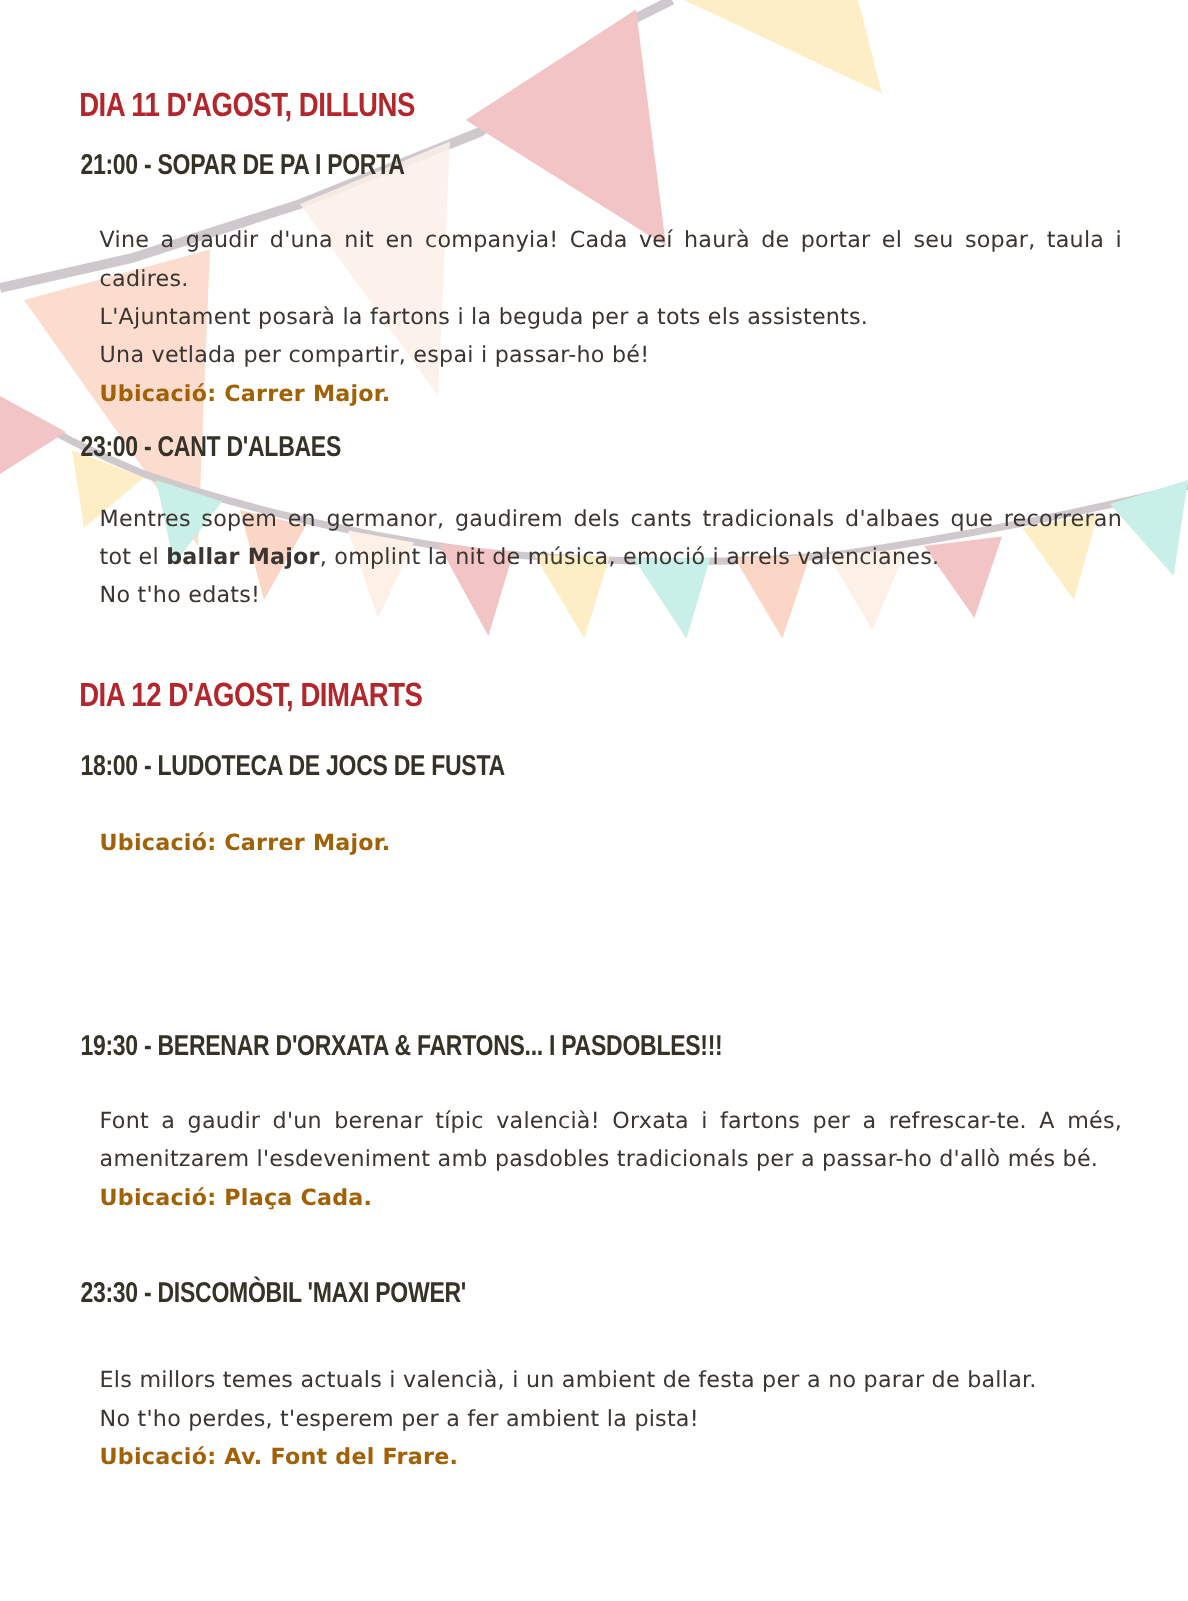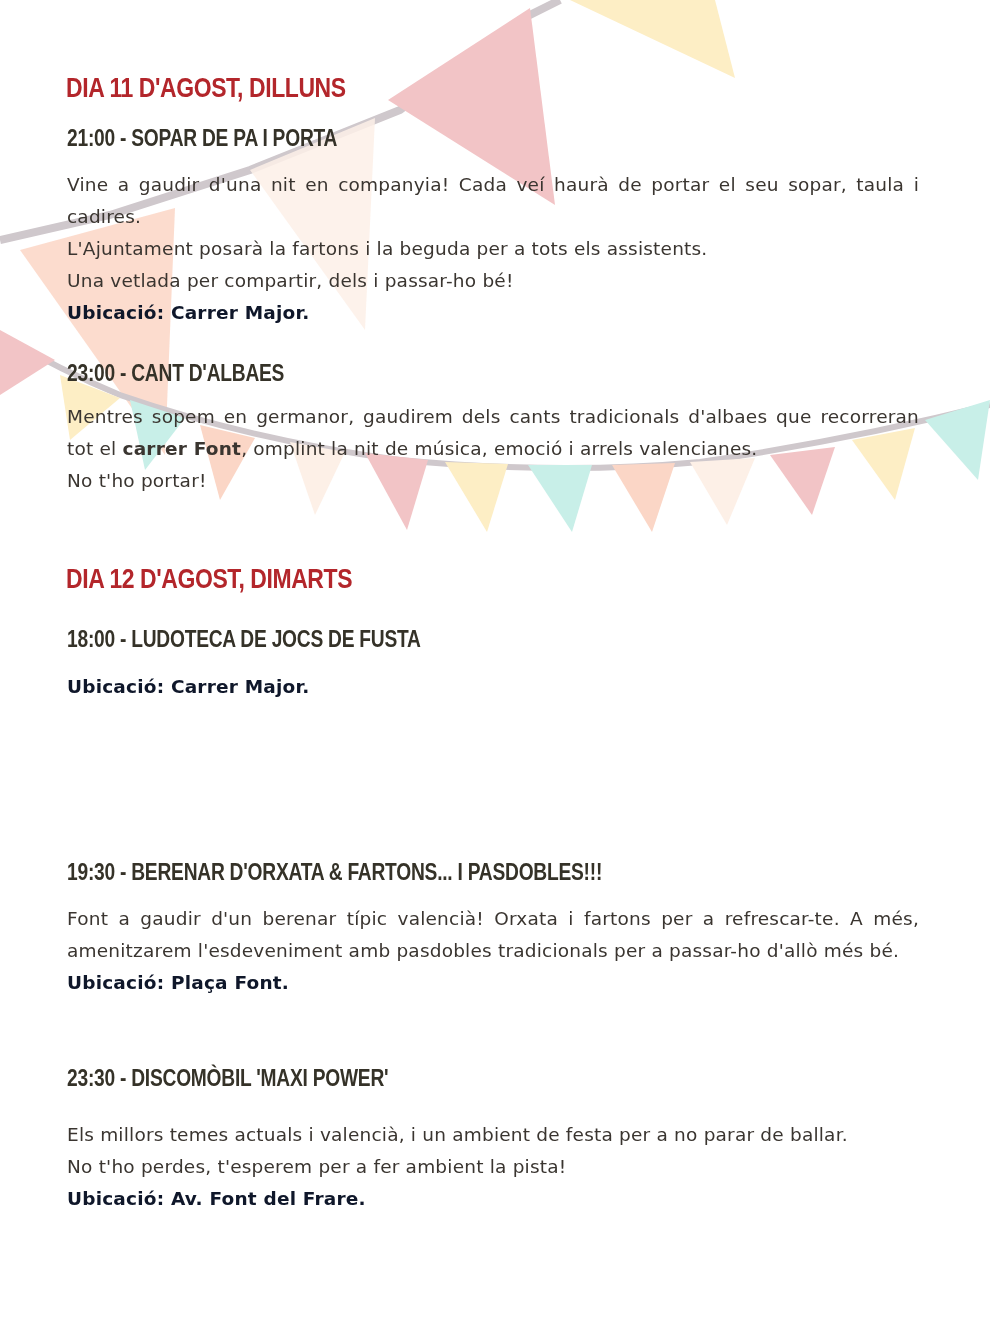--- a/index.html
+++ b/index.html
@@ -22,24 +22,24 @@
     position: absolute; left: 67px;
     font-family: "Liberation Sans", sans-serif; font-weight: bold;
     font-size: 24px; color: #353228; letter-spacing: -0.3px;
     transform: scaleX(0.8); transform-origin: left center;
     margin: 0; white-space: nowrap;
   }
   .event-body {
     position: absolute; left: 67px; width: 852px;
     font-family: "DejaVu Sans", sans-serif; font-size: 18.5px;
     line-height: 32px; color: #3a3530; letter-spacing: 0.2px;
-    margin: 0;
+    margin: 16px;
   }
   .event-body p { margin: 0; text-align: justify; text-align-last: left; }
-  .event-body .loc { font-weight: bold; color: #0f172a; }
+  .event-body .loc { font-weight: bold; color: #a16207; }
   .b { font-weight: bold; }
 </style>
 </head>
 <body>
 
 <svg class="bunting" viewBox="0 0 990 560" xmlns="http://www.w3.org/2000/svg">
 
   <polyline points="0,240 110,215 250,170 400,110 520,20 560,0" fill="none" stroke="#cfc8cc" stroke-width="8"></polyline>
 
   <polygon points="570,0 715,0 735,78" fill="#fdeec5"></polygon>
@@ -80,41 +80,41 @@
 </svg>
 
 <div class="content">
 
   <h1 class="day-title" style="top:72px;">DIA 11 D'AGOST, DILLUNS</h1>
 
   <h2 class="event-title" style="top:124px;">21:00 - SOPAR DE PA I PORTA</h2>
   <div class="event-body" style="top:169px;">
     <p>Vine a gaudir d'una nit en companyia! Cada veí haurà de portar el seu sopar, taula i cadires.</p>
     <p>L'Ajuntament posarà la fartons i la beguda per a tots els assistents.</p>
-    <p>Una vetlada per compartir, dels i passar-ho bé!</p>
+    <p>Una vetlada per compartir, espai i passar-ho bé!</p>
     <p class="loc">Ubicació: Carrer Major.</p>
   </div>
 
   <h2 class="event-title" style="top:359px;">23:00 - CANT D'ALBAES</h2>
   <div class="event-body" style="top:401px;">
-    <p><span>Mentres sopem en germanor, gaudirem dels cants tradicionals d'albaes que recorreran tot el </span><span class="b">carrer Font</span><span>, omplint la nit de música, emoció i arrels valencianes.</span></p>
-    <p>No t'ho portar!</p>
+    <p><span>Mentres sopem en germanor, gaudirem dels cants tradicionals d'albaes que recorreran tot el </span><span class="b">ballar Major</span><span>, omplint la nit de música, emoció i arrels valencianes.</span></p>
+    <p>No t'ho edats!</p>
   </div>
 
   <h1 class="day-title" style="top:563px;">DIA 12 D'AGOST, DIMARTS</h1>
 
   <h2 class="event-title" style="top:625px;">18:00 - LUDOTECA DE JOCS DE FUSTA</h2>
   <div class="event-body" style="top:671px;">
     <p class="loc">Ubicació: Carrer Major.</p>
   </div>
 
   <h2 class="event-title" style="top:858px;">19:30 - BERENAR D'ORXATA &amp; FARTONS... I PASDOBLES!!!</h2>
   <div class="event-body" style="top:903px;">
     <p>Font a gaudir d'un berenar típic valencià! Orxata i fartons per a refrescar-te. A més, amenitzarem l'esdeveniment amb pasdobles tradicionals per a passar-ho d'allò més bé.</p>
-    <p class="loc">Ubicació: Plaça Font.</p>
+    <p class="loc">Ubicació: Plaça Cada.</p>
   </div>
 
   <h2 class="event-title" style="top:1064px;">23:30 - DISCOMÒBIL 'MAXI POWER'</h2>
   <div class="event-body" style="top:1119px;">
     <p>Els millors temes actuals i valencià, i un ambient de festa per a no parar de ballar.</p>
     <p>No t'ho perdes, t'esperem per a fer ambient la pista!</p>
     <p class="loc">Ubicació: Av. Font del Frare.</p>
   </div>
 
 </div>

